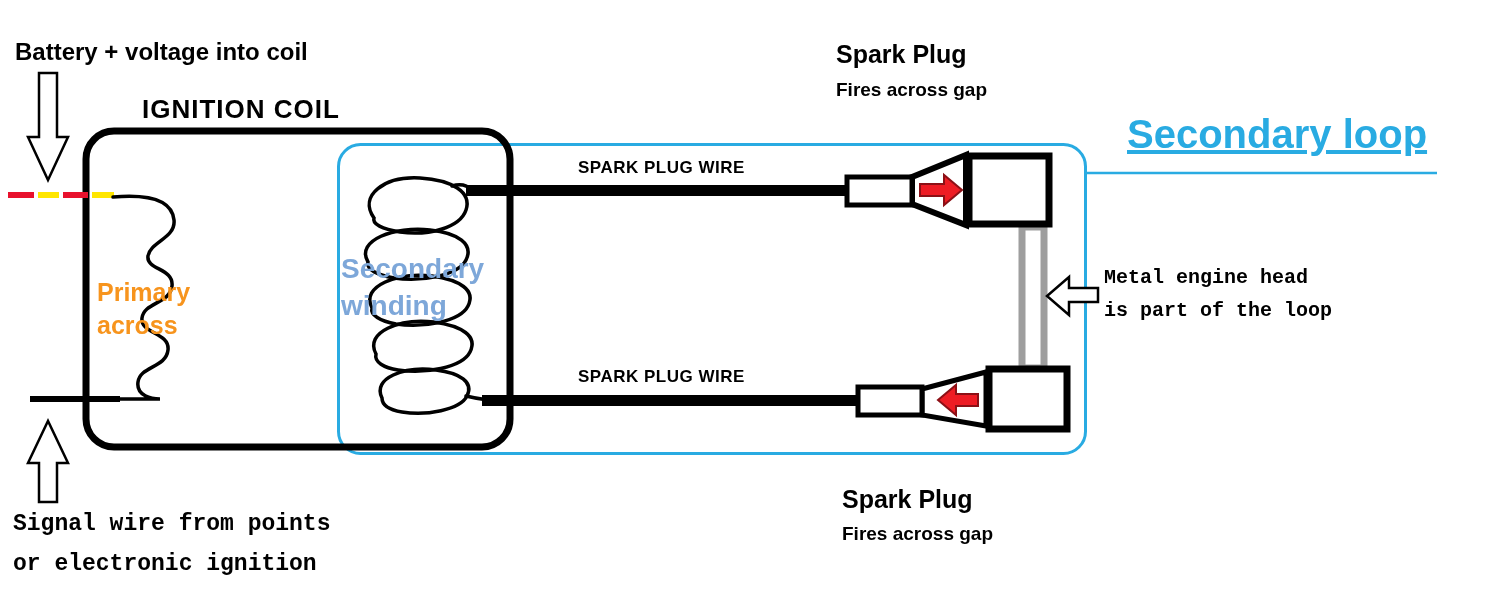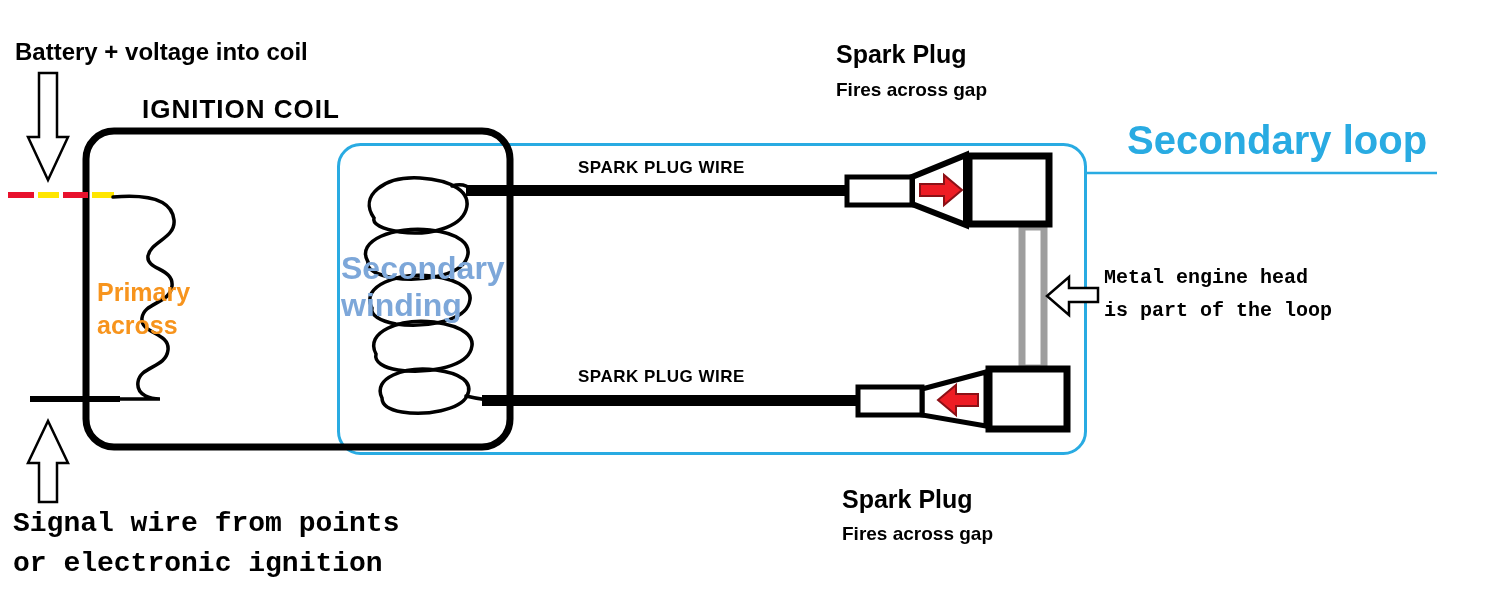--- a/index.html
+++ b/index.html
@@ -19,30 +19,30 @@
   .lbl {
     position: absolute;
     font-weight: bold;
     color: #000;
     white-space: nowrap;
   }
   .lbl.wrap { white-space: normal; }
   .battery-label     { left: 15px;  top: 38px;  font-size: 24px; }
   .ignition-label    { left: 126px; top: 94px;  font-size: 26px; letter-spacing: 1px; margin-left: 16px; }
   .primary-label     { left: 97px;  top: 276px; width: 125px; font-size: 25px; line-height: 33px; color: #f7941d; }
-  .secondary-wind-label { left: 341px; top: 250px; width: 148px; font-size: 32px; line-height: 37px; color: #7da7d9; }
+  .secondary-wind-label { left: 341px; top: 250px; width: 148px; font-size: 28px; line-height: 37px; color: #7da7d9; }
   .spw-top           { left: 578px; top: 158px; font-size: 17px; letter-spacing: .5px; }
   .spw-bottom        { left: 578px; top: 367px; font-size: 17px; letter-spacing: .5px; }
   .plug-top-title    { left: 836px; top: 40px;  font-size: 25px; }
   .plug-top-sub      { left: 836px; top: 79px;  font-size: 19px; }
   .plug-bot-title    { left: 842px; top: 485px; font-size: 25px; }
   .plug-bot-sub      { left: 842px; top: 523px; font-size: 19px; }
-  .secondary-loop-label { left: 1127px; top: 118px; font-size: 40px; color: #29abe2; }
+  .secondary-loop-label { left: 1127px; top: 112px; font-size: 40px; color: #29abe2; text-decoration: underline; }
   .engine-head-label { left: 1104px; top: 261px; font-size: 20px; line-height: 33px; }
-  .signal-label      { left: 13px;  top: 504px; font-size: 28px; line-height: 40px; }
+  .signal-label      { left: 13px;  top: 504px; font-size: 23px; line-height: 40px; }
   .line { display: block; font-family: Liberation Mono, monospace; }
 </style>
 </head>
 <body>
 
 <div id="canvas">
 
   <svg id="drawing" width="1493" height="607" viewBox="0 0 1493 607">
 
     <rect x="338.5" y="144.5" width="747" height="309" rx="22" fill="none" stroke="#29abe2" stroke-width="3"></rect>

